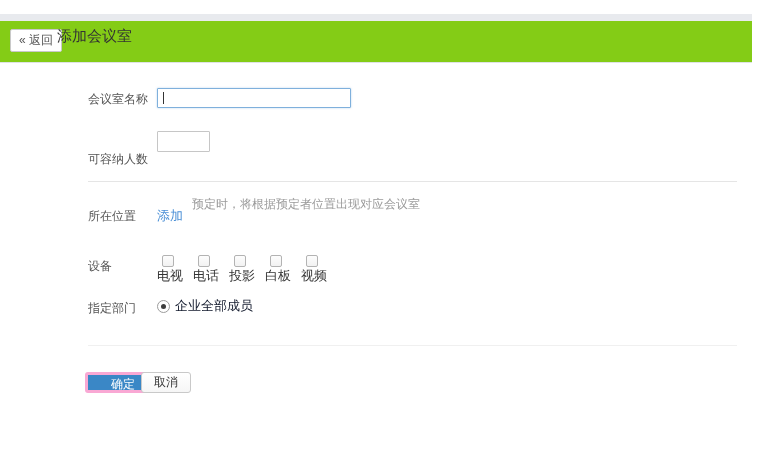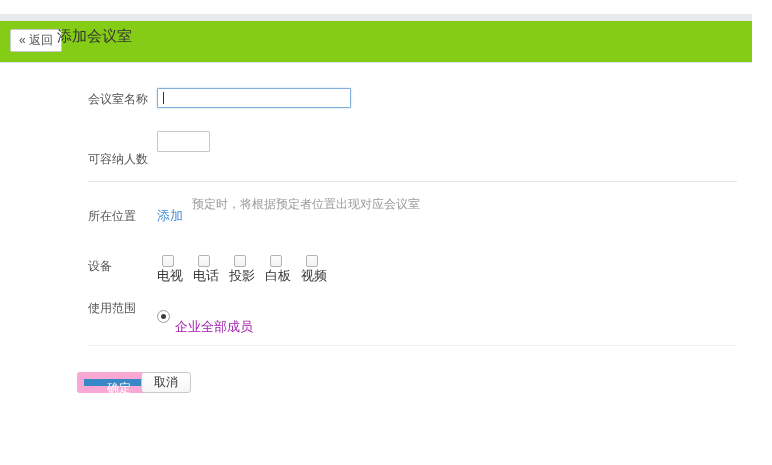--- a/index.html
+++ b/index.html
@@ -124,35 +124,35 @@
     margin-right: 5px;
     position: relative;
   }
   .radio-circle.selected::after {
     content: "";
     position: absolute; left: 3px; top: 3px;
     width: 5px; height: 5px;
     border-radius: 50%;
     background: #3d3d3d;
   }
-  .radio-label { font-size: 13px; color: #a21caf; margin-top: 21px; }
+  .radio-label { font-size: 13px; color: #0f172a; }
   
   .btn {
     position: absolute; top: 372px;
     height: 21px;
     font-family: inherit; font-size: 12px;
     border-radius: 3px;
     cursor: pointer;
     line-height: 19px;
     padding: 0 12px;
   }
   .btn-confirm {
-    left: 77px;
+    left: 85px;
     background: #3a87c6;
-    border: 7px solid #f9a8d4;
+    border: 3px solid #f9a8d4;
     color: #ffffff;
     padding-left: 23px;
   }
   .btn-cancel {
     left: 141px;
     background: linear-gradient(#ffffff, #f6f6f6);
     border: 1px solid #c9c9c9;
     color: #333;
   }
 </style>
@@ -199,21 +199,21 @@
   <label class="cb-item">
     <span class="cb-box"></span>
     <span class="cb-label">白板</span>
   </label>
   <label class="cb-item">
     <span class="cb-box"></span>
     <span class="cb-label">视频</span>
   </label>
 </div>
 
-<div class="field-label" style="top:300px;">使用范围</div>
+<div class="field-label" style="top:300px;">指定部门</div>
 <div class="radio-group">
   <label class="radio-item">
     <span class="radio-circle selected"></span>
     <span class="radio-label">企业全部成员</span>
   </label>
 </div>
 
 <div class="divider divider-2"></div>
 
 <button class="btn btn-confirm">确定</button>

